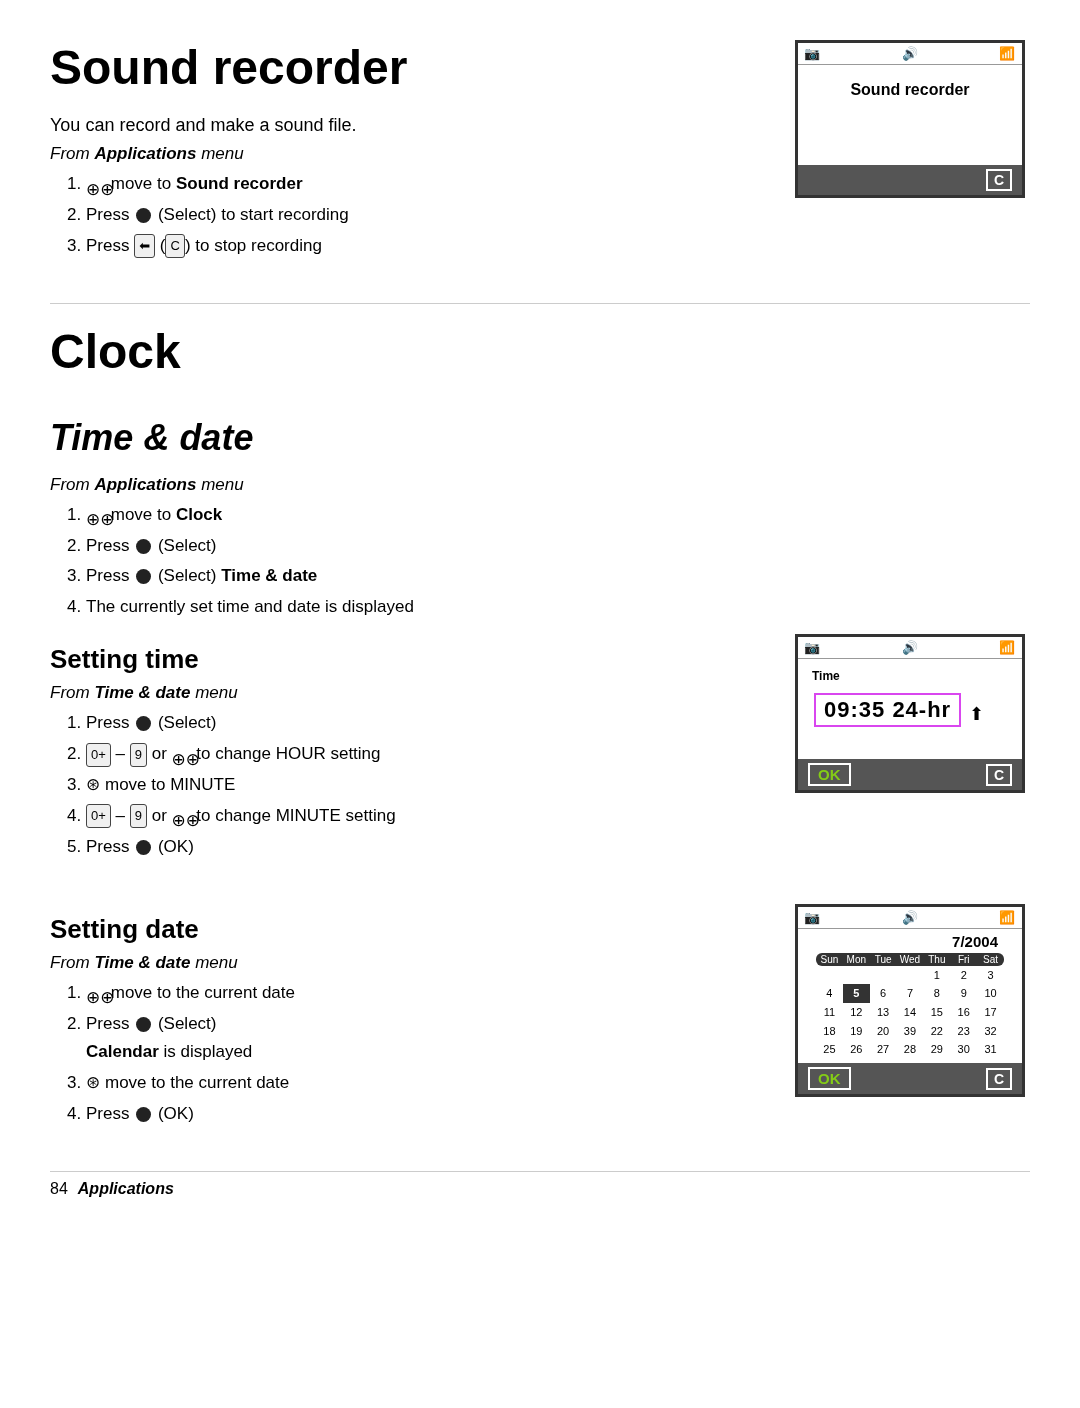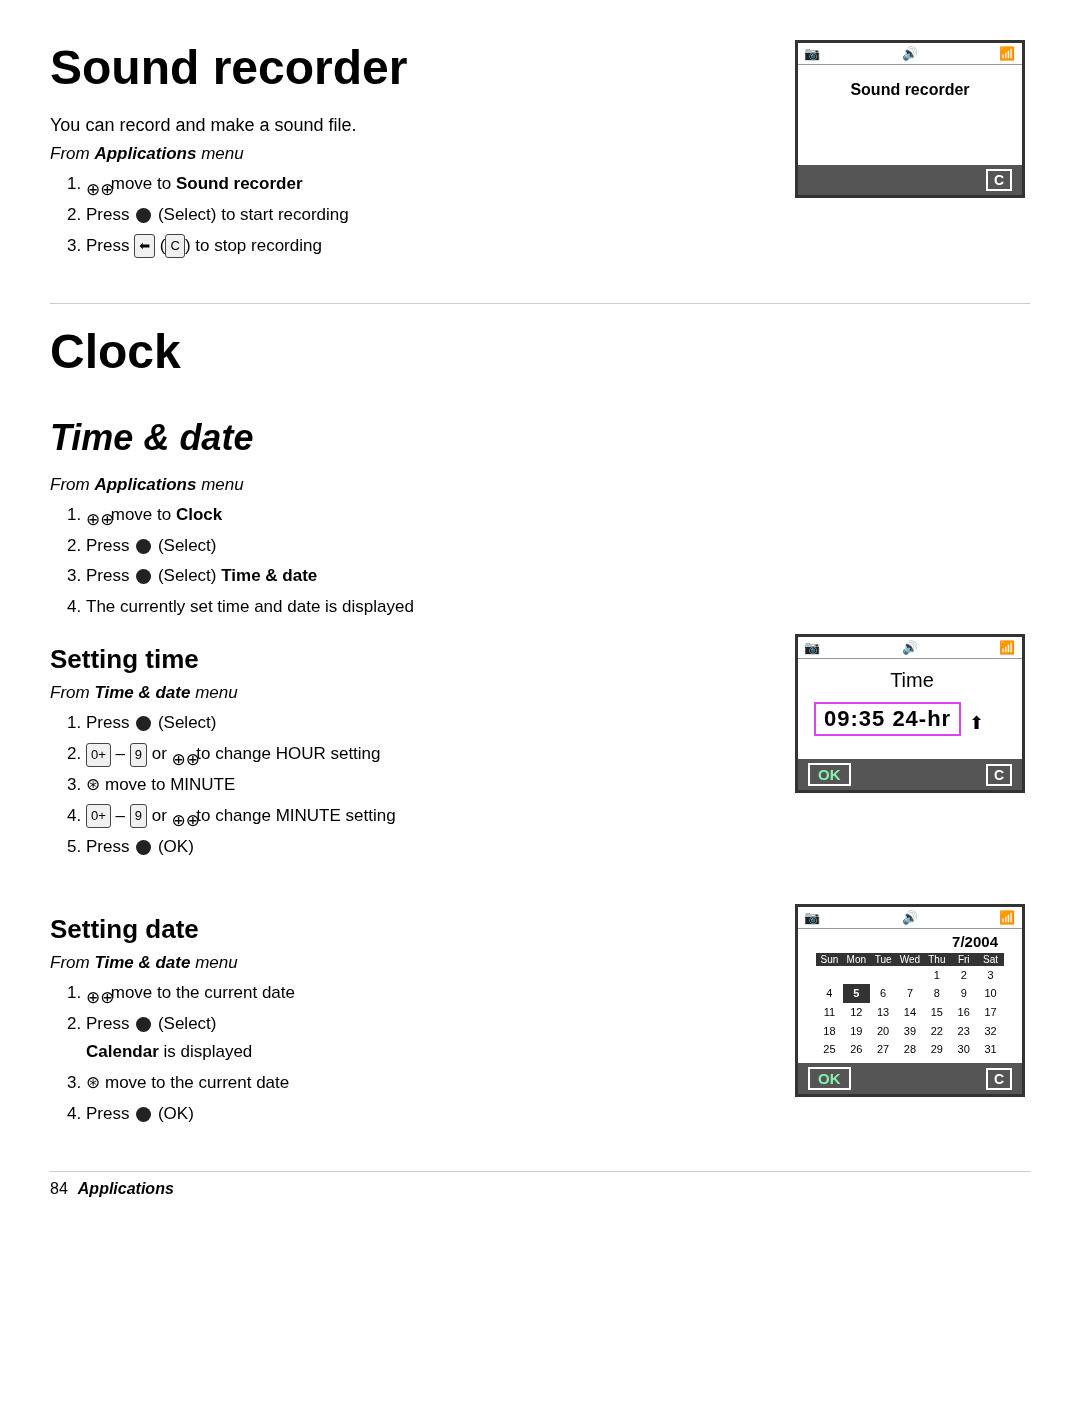--- a/index.html
+++ b/index.html
@@ -152,20 +152,21 @@
     }
 
     .calendar-days-header {
       display: grid;
       grid-template-columns: repeat(7, 1fr);
       background: #333;
       color: #fff;
       font-size: 10px;
       text-align: center;
       padding: 1px 0;
+      border-radius: 6px;
     }
 
     .calendar-grid {
       display: grid;
       grid-template-columns: repeat(7, 1fr);
       font-size: 11px;
       text-align: center;
       line-height: 1.7;
     }
 
@@ -202,21 +203,21 @@
       font-weight: bold;
       font-size: 16px;
     }
 
     
     .footer-ok {
       border: 2px solid #fff;
       padding: 1px 8px;
       font-size: 15px;
       font-weight: bold;
-      color: #86efac;
+      color: #84cc16;
     }
 
     
     .nav-cross {
       display: inline-block;
       position: relative;
       width: 18px;
       height: 18px;
       vertical-align: middle;
       margin-right: 2px;
@@ -240,24 +241,23 @@
 
     .screen-c-btn {
       border: 2px solid #fff;
       padding: 1px 6px;
       font-weight: bold;
       color: #fff;
       font-size: 14px;
     }
 
     .screen-body-time-label {
-      font-size: 20px;
-      font-weight: normal;
+      font-size: 12px;
+      font-weight: bold;
       padding: 2px 0 4px 4px;
-      text-align: center;
     }
 
     
     .key-inline {
       display: inline-block;
       border: 1.5px solid #444;
       border-radius: 3px;
       padding: 0 4px;
       font-size: 13px;
       vertical-align: middle;

